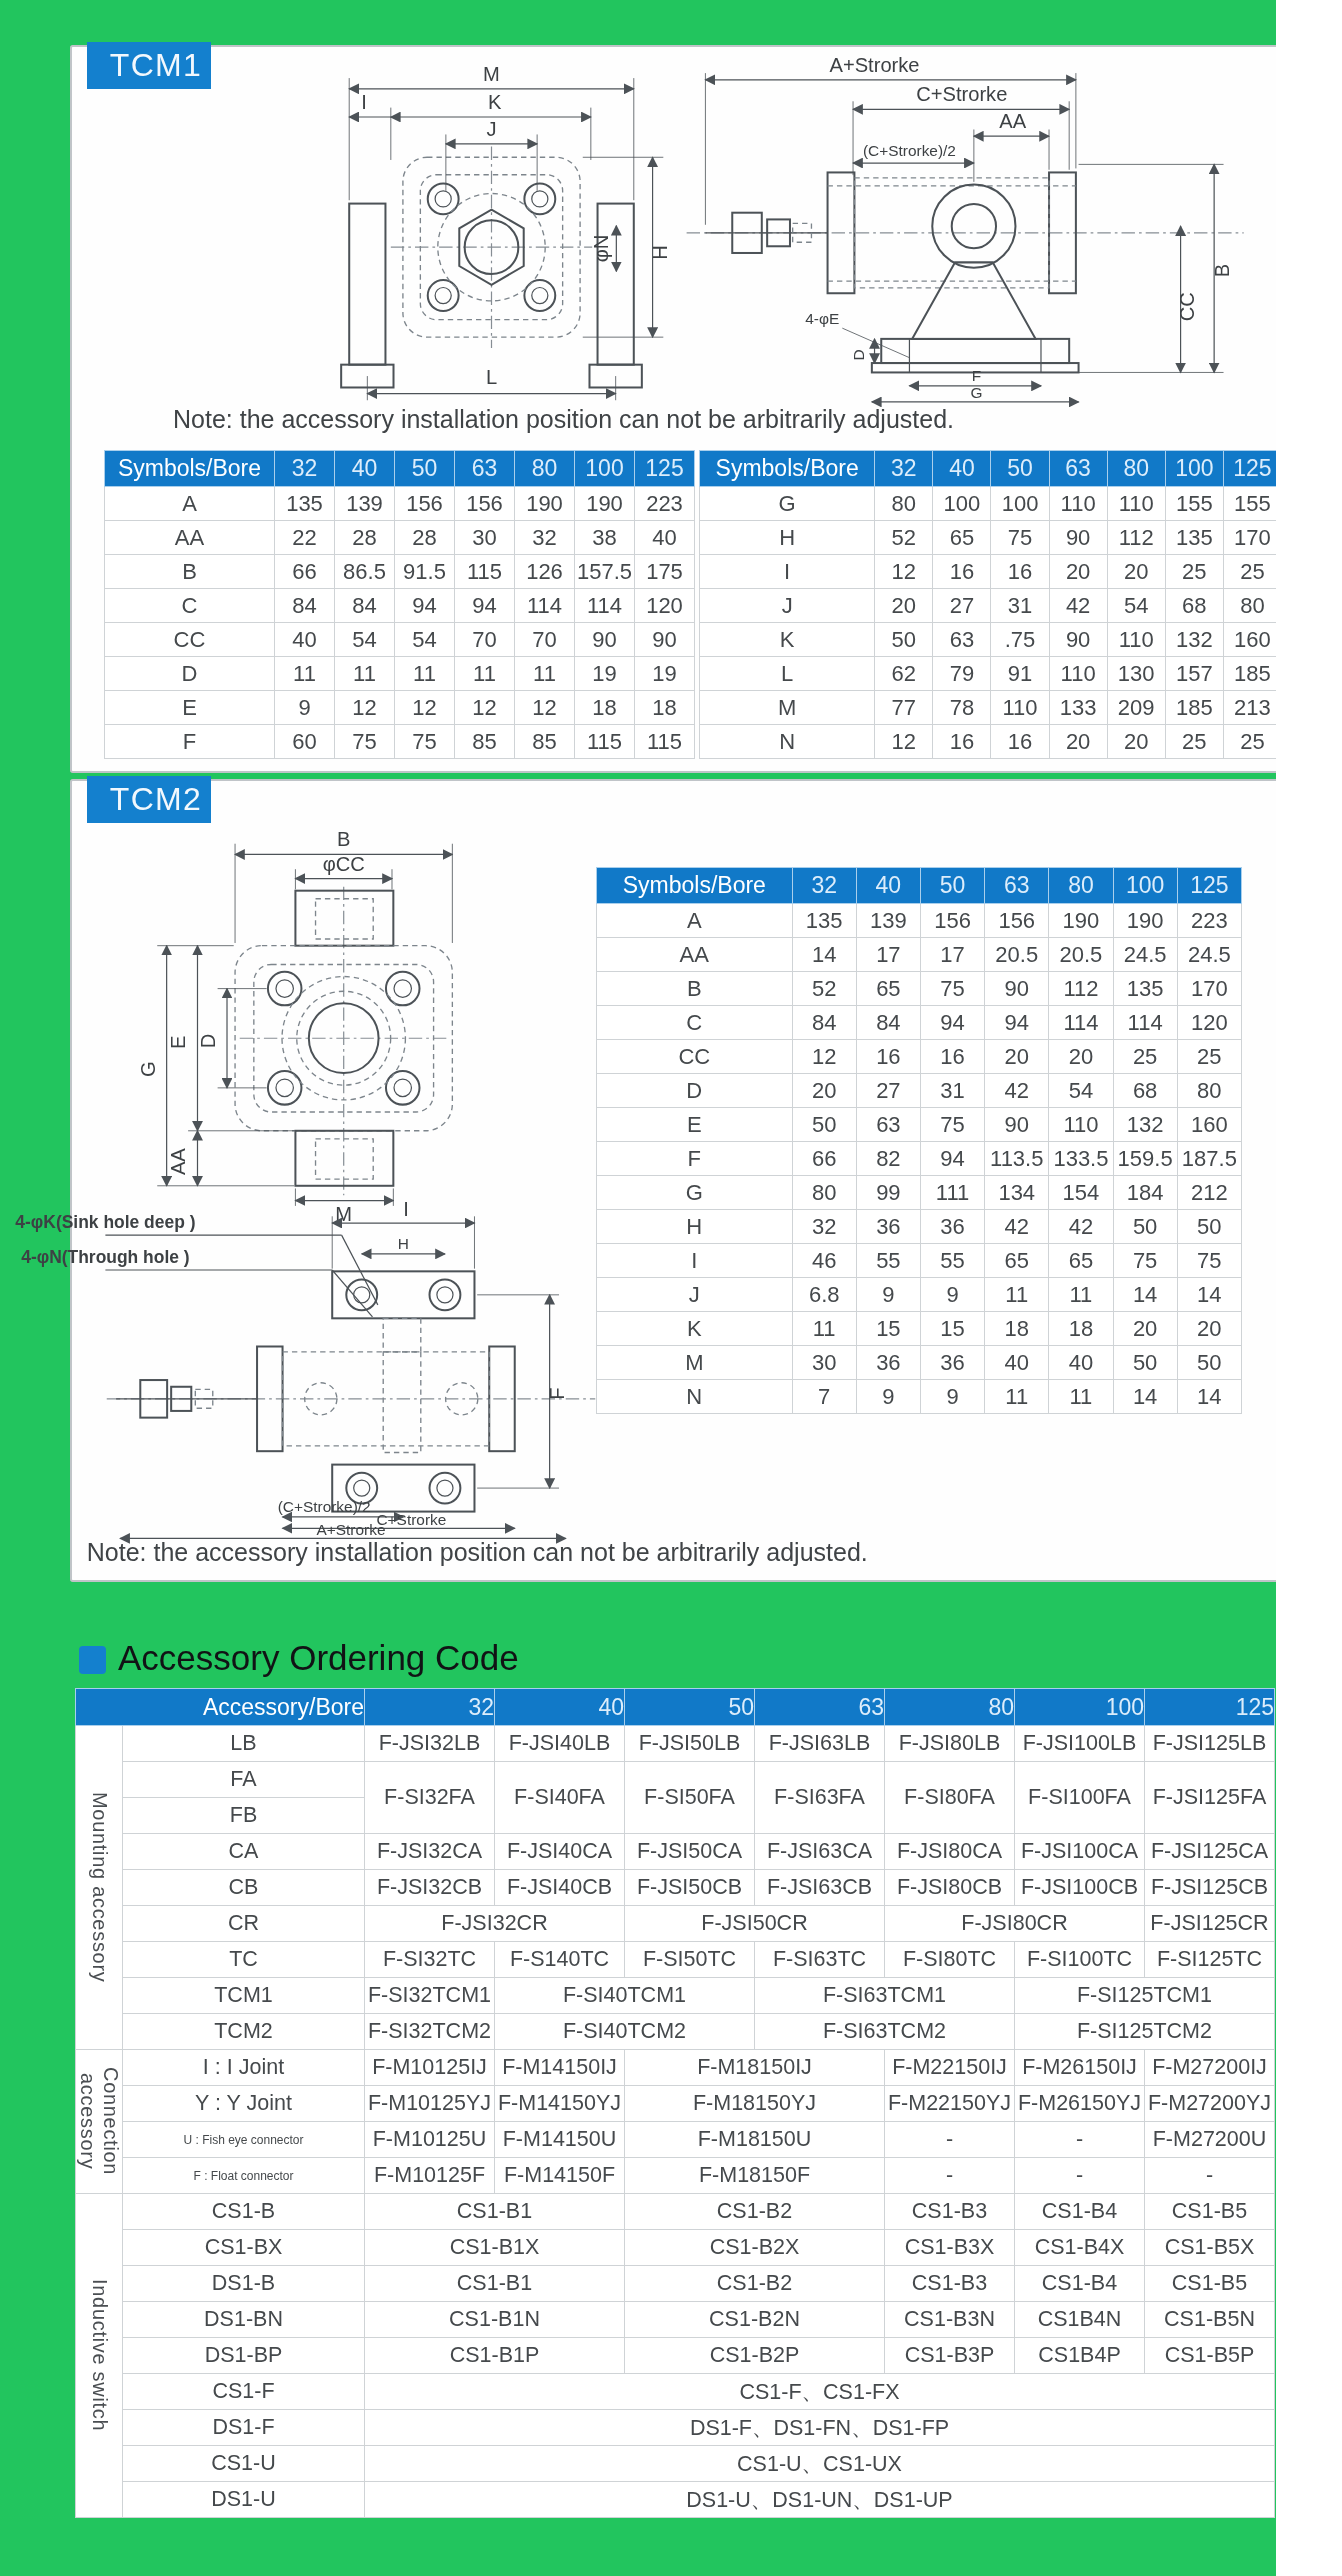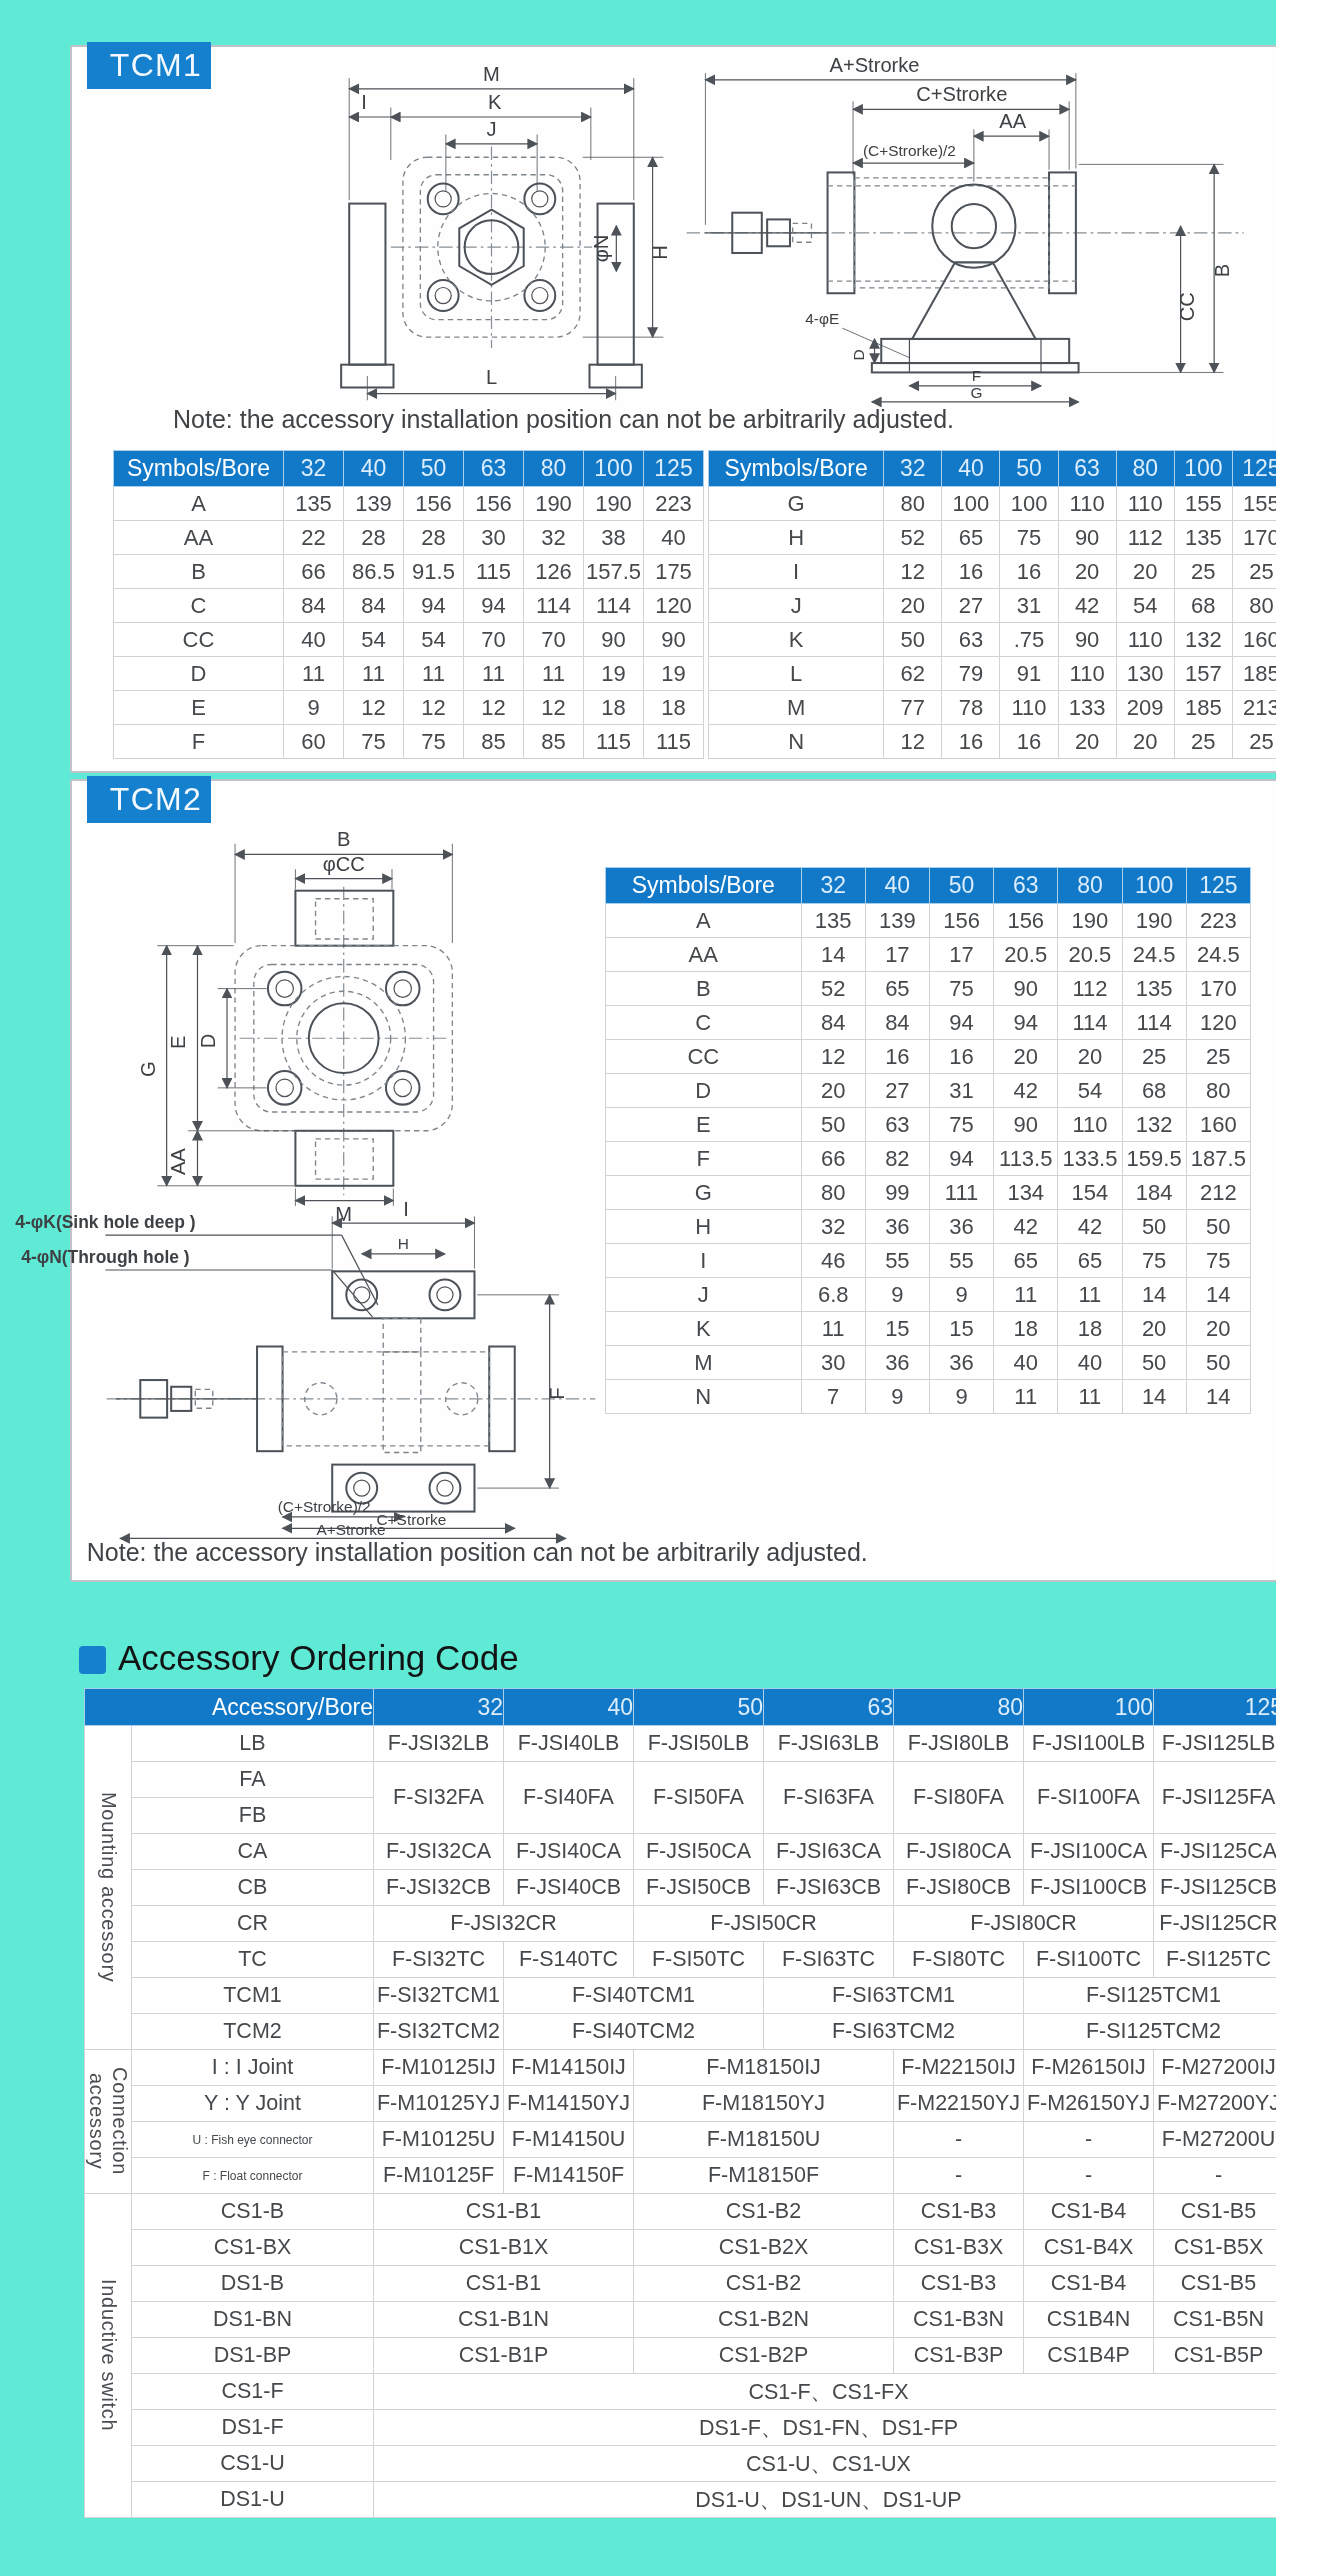--- a/index.html
+++ b/index.html
@@ -1,23 +1,23 @@
 <!DOCTYPE html>
 <html style="font-size:10.7px"><head>
 <meta charset="utf-8">
 <style>
   html,body{margin:0;padding:0;background:#ffffff;}
-  #page{position:relative;width:1276px;height:2576px;background:#5eead4;
+  #page{position:relative;width:1276px;height:2576px;background:#22c55e;
         font-family:"Liberation Sans","DejaVu Sans",sans-serif;color:#45494c;overflow:hidden;}
   .panel{position:absolute;border:2px solid #c0c4c8;border-radius:2.7px;background:#fefefe;}
   .badge{position:absolute;background:#1480ce;color:#f2f8fd;font-size:32px;
          display:flex;align-items:center;padding:0 0 0 23px;letter-spacing:1.3px;}
   .note{position:absolute;font-size:25px;color:#3f4346;}
   
-  table{border-collapse:collapse;table-layout:fixed;font-size:22px;color:#45494c;background:#fff;margin-left:9px;}
+  table{border-collapse:collapse;table-layout:fixed;font-size:22px;color:#45494c;background:#fff;}
   th{background:#1179c8;font-weight:normal;font-size:23px;border:1.3px solid #a9cfec;
      padding:0;text-align:center;color:#dcedfb;height:35px;}
   th:first-child{color:#ffffff;}
   td{border:1.3px solid #cfd3d6;text-align:center;padding:0;height:33px;background:#fff;}
   .dimtable td{height:33px;}
   .acc td{height:35px;font-size:21.5px;}
   .acc th{height:36px;text-align:right;}
   td.vlabel{writing-mode:vertical-rl;text-orientation:sideways;font-size:20px;color:#4a4e52;
             letter-spacing:0.7px;padding:4px 1.3px;}
   td.small{font-size:12px;}

